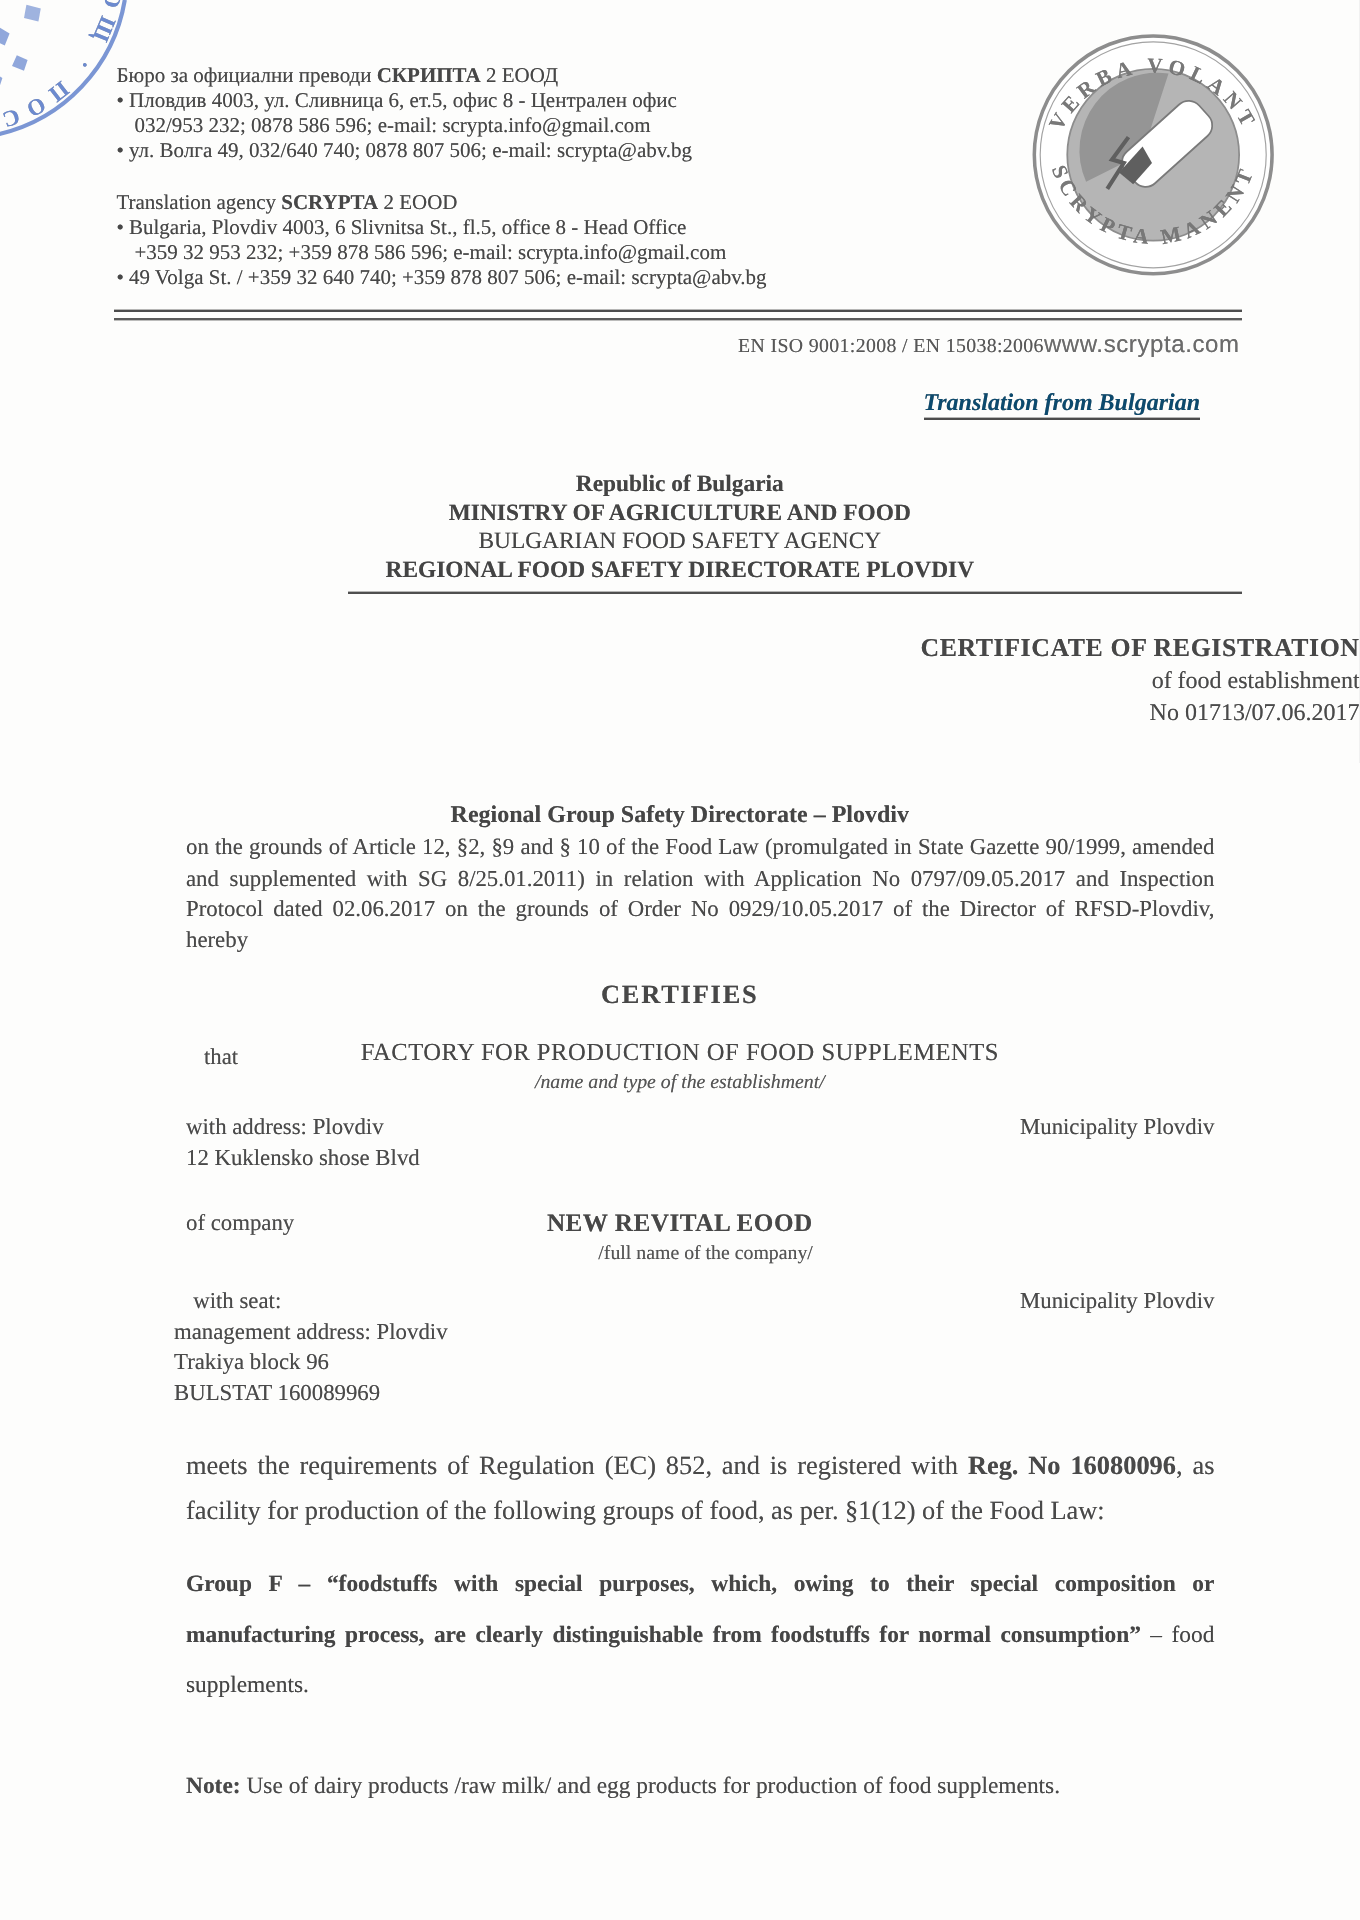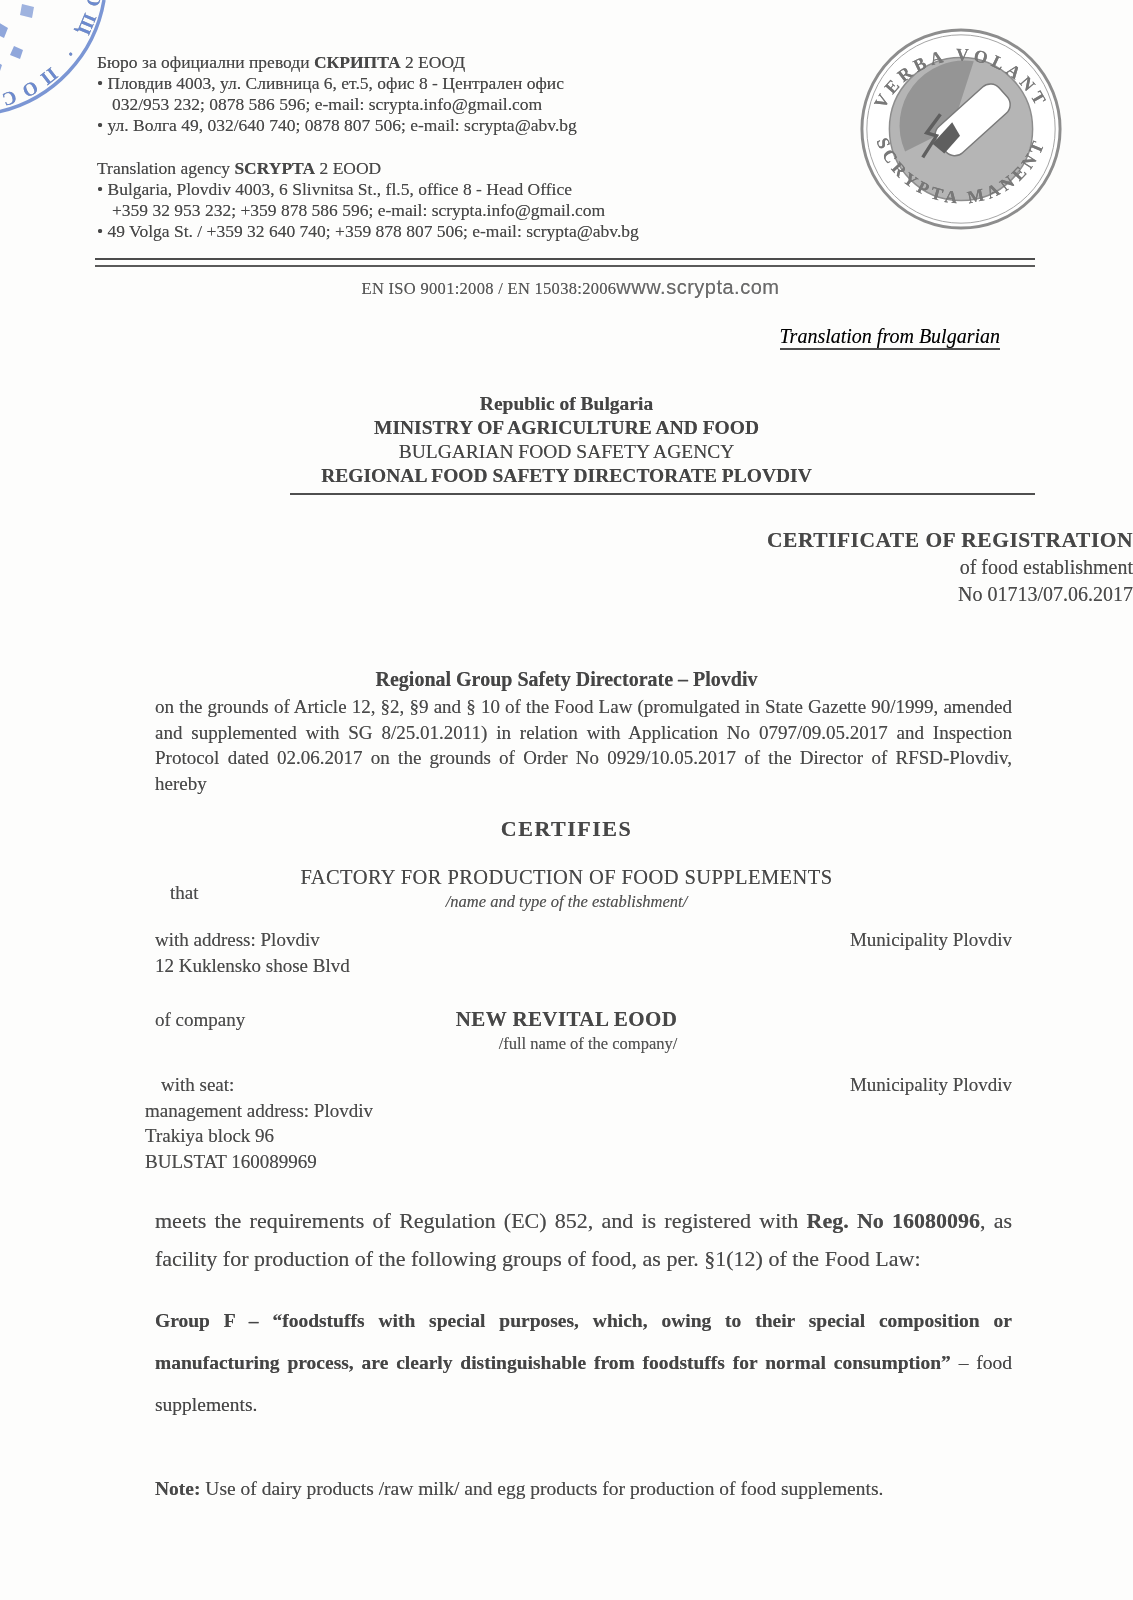--- a/index.html
+++ b/index.html
@@ -18,39 +18,39 @@
   .stamp-arc-text{font-family:"Liberation Serif",serif;font-size:19px;font-weight:bold;fill:#5377c8;letter-spacing:7px;}
   
   .header{position:relative;padding-top:52px;}
   .agency-block{margin-left:97px;width:650px;font-size:17.5px;line-height:21px;color:#474747;}
   .agency-block .brand{font-weight:bold;}
   .agency-block .indent{padding-left:15px;}
   .agency-block.en{margin-top:22px;}
   .seal{position:absolute;top:26px;left:858px;}
   .seal-text{font-family:"Liberation Serif",serif;font-size:18px;font-weight:bold;fill:#787878;letter-spacing:4.5px;}
   .rule-double{margin:16px 98px 0 95px;height:5px;border-top:2px solid #4c4c4c;border-bottom:2px solid #5a5a5a;}
-  .iso-row{display:flex;justify-content:center;align-items:baseline;margin:9px 100px 0 108px;}
+  .iso-row{display:flex;justify-content:flex-end;align-items:baseline;margin:9px 100px 0 108px;}
   .iso-text{font-size:16.5px;color:#575757;letter-spacing:.3px;}
   .website{font-family:"Liberation Sans","DejaVu Sans",sans-serif;font-size:20px;color:#6b6b6b;letter-spacing:.5px;}
   .translation-note-row{margin:26px 133px 0 0;text-align:right;}
-  .translation-note{font-size:20px;font-weight:normal;font-style:italic;border-bottom:2px solid #4c4c4c;padding-bottom:1px;color:#000000;}
+  .translation-note{font-size:20px;font-weight:bold;font-style:italic;border-bottom:2px solid #4c4c4c;padding-bottom:1px;color:#0c4a6e;}
   
   .letterhead{margin-top:44px;text-align:center;font-size:19.5px;line-height:24px;color:#444;}
   .letterhead .lh-bold{font-weight:bold;}
   .letterhead-rule{margin:5px 98px 0 290px;border-top:2px solid #4f4f4f;}
   
   .cert-block{margin-top:32px;text-align:right;line-height:27px;}
   .cert-title{font-size:21.5px;font-weight:bold;letter-spacing:.5px;color:#474747;}
   .cert-sub,.cert-no{font-size:20px;color:#4a4a4a;}
   
   .directorate{margin-top:60px;text-align:center;font-size:20px;font-weight:bold;color:#454545;}
   .grounds{margin:3px 121px 0 155px;font-size:19px;line-height:25.5px;text-align:justify;color:#494949;}
   .certifies{margin-top:20px;text-align:center;font-size:22px;font-weight:bold;letter-spacing:1.5px;color:#474747;}
   .that-row{position:relative;margin-top:24px;text-align:center;}
-  .that-label{position:absolute;left:170px;top:16px;font-size:19px;color:#4c4c4c;}
+  .that-label{position:absolute;left:170px;top:5px;font-size:19px;color:#4c4c4c;}
   .establishment{font-size:20.5px;font-weight:normal;letter-spacing:.4px;color:#474747;text-align:center;}
   .small-note{text-align:center;font-size:16.5px;font-style:italic;color:#555;margin-top:3px;}
   .two-col{display:flex;justify-content:space-between;margin:17px 121px 0 155px;font-size:19px;color:#4a4a4a;}
   .left-line{margin:4px 0 0 155px;font-size:19px;color:#4a4a4a;}
   .company-row{position:relative;margin-top:30px;text-align:center;}
   .company-label{position:absolute;left:155px;top:2px;font-size:19px;color:#4c4c4c;}
   .company-name{font-size:21px;font-weight:bold;letter-spacing:.4px;color:#474747;}
   .company-note{text-align:center;font-size:16.5px;color:#555;margin-top:2px;padding-left:43px;}
   .seat-block{margin:18px 121px 0 145px;font-size:19px;line-height:25.5px;color:#4a4a4a;}
   .seat-first{display:flex;justify-content:space-between;margin-left:16px;}

